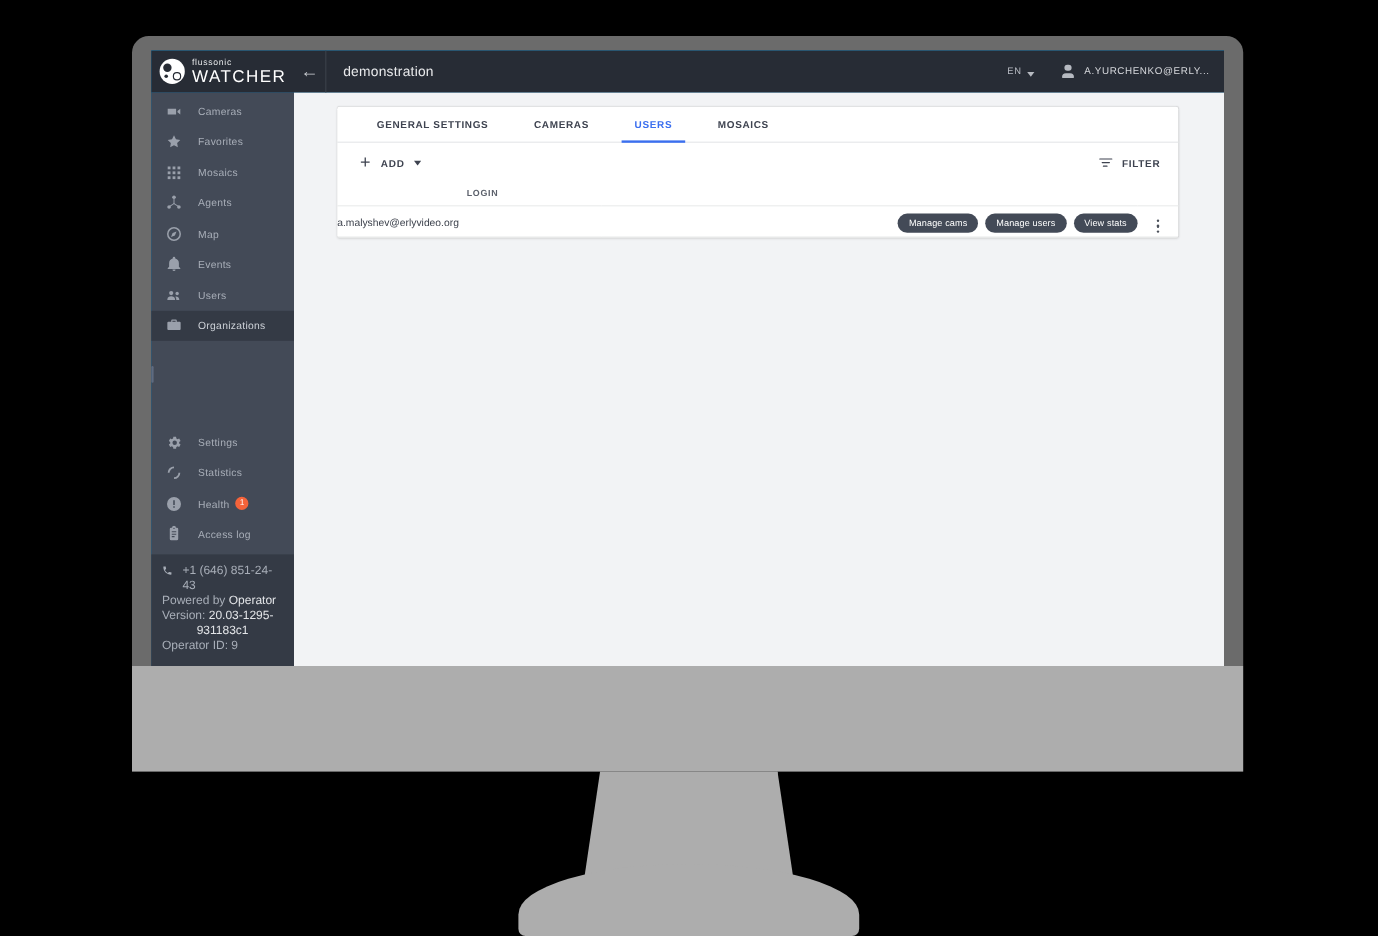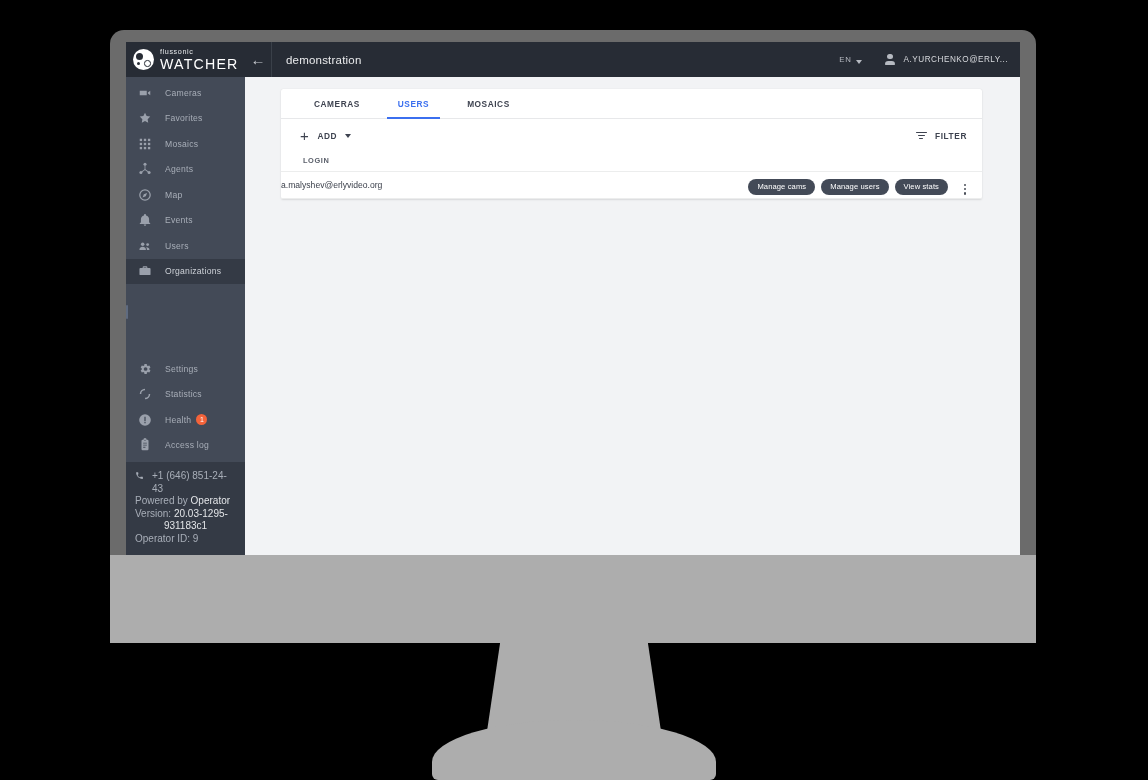--- a/index.html
+++ b/index.html
@@ -188,21 +188,21 @@
     padding: 4px 2px;
   }
   .filter-ico { display: flex; flex-direction: column; gap: 1.6px; align-items: center; width: 11px; }
   .filter-ico i { display: block; background: #3e4350; height: 1.3px; border-radius: 1px; }
   .filter-ico i:nth-child(1) { width: 11px; }
   .filter-ico i:nth-child(2) { width: 7.5px; }
   .filter-ico i:nth-child(3) { width: 4px; }
 
   table.users { width: 100%; border-collapse: collapse; }
   table.users th {
-    text-align: left; font-size: 7.4px; letter-spacing: .6px; color: #5b606b;
+    text-align: center; font-size: 7.4px; letter-spacing: .6px; color: #5b606b;
     font-weight: bold; padding: 4px 0 6px 22px; border-bottom: 1px solid #eceded;
   }
   table.users td {
     padding: 0; border-bottom: 1px solid #eceded; height: 26px; vertical-align: middle;
   }
   td.login-cell { font-size: 8.6px; color: #3c414c; padding-left: 22px; }
   td.actions-cell { text-align: right; padding-right: 8px; white-space: nowrap; }
   td.menu-cell { width: 34px; text-align: center; }
   .pill {
     display: inline-block; background: #434a57; color: #ffffff;
@@ -407,20 +407,21 @@
           </div>
           <div class="foot-line foot-center foot-strong">931183c1</div>
           <div class="foot-line">Operator ID: 9</div>
         </div>
       </div>
 
       <div class="content">
         <div class="card">
 
           <div class="tabs" id="tab-bar">
+              <div class="tab">GENERAL SETTINGS</div>
               <div class="tab">CAMERAS</div>
               <div class="tab active">USERS</div>
               <div class="tab">MOSAICS</div>
             </div>
 
           <div class="toolbar">
             <div class="add-btn">
               <span class="plus">+</span>
               <span>ADD</span>
               <span class="caret"></span>

